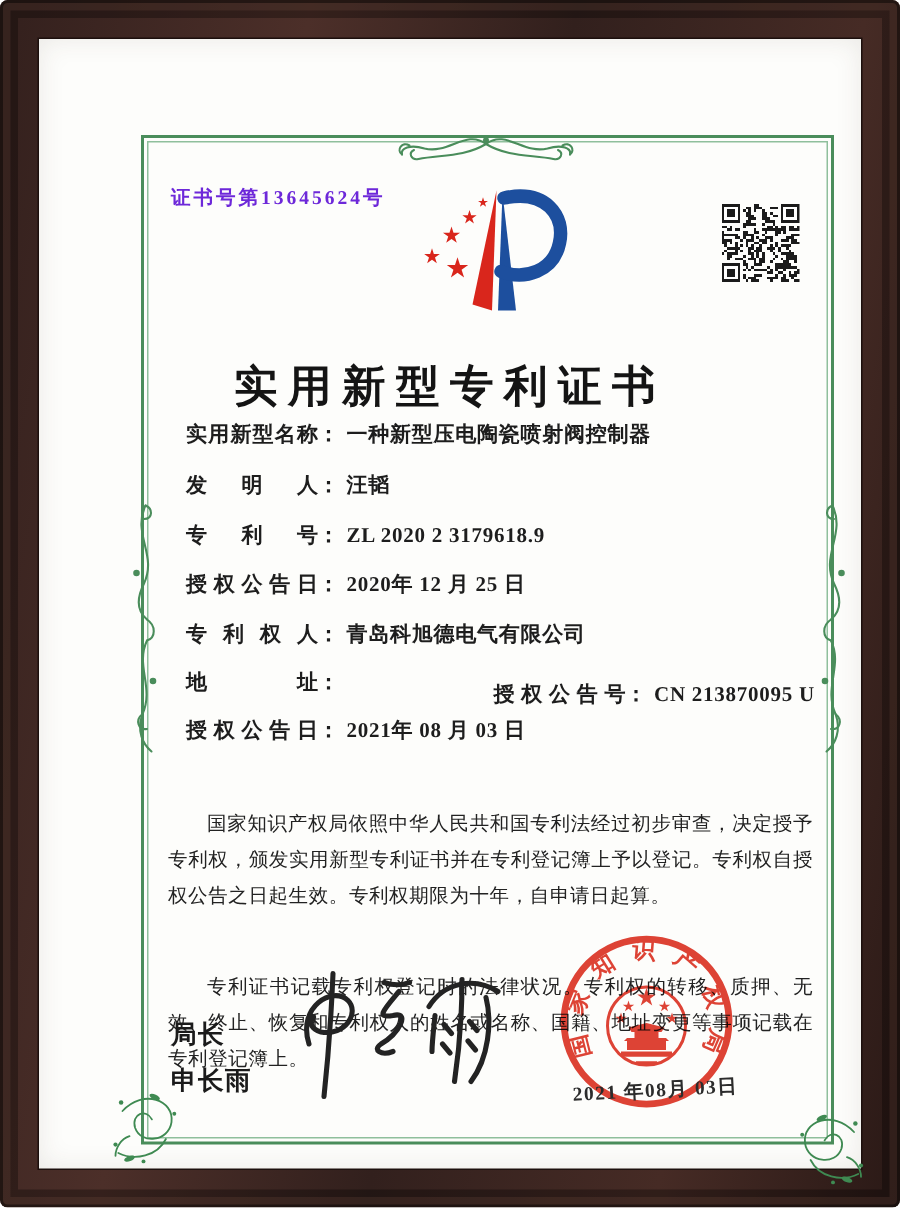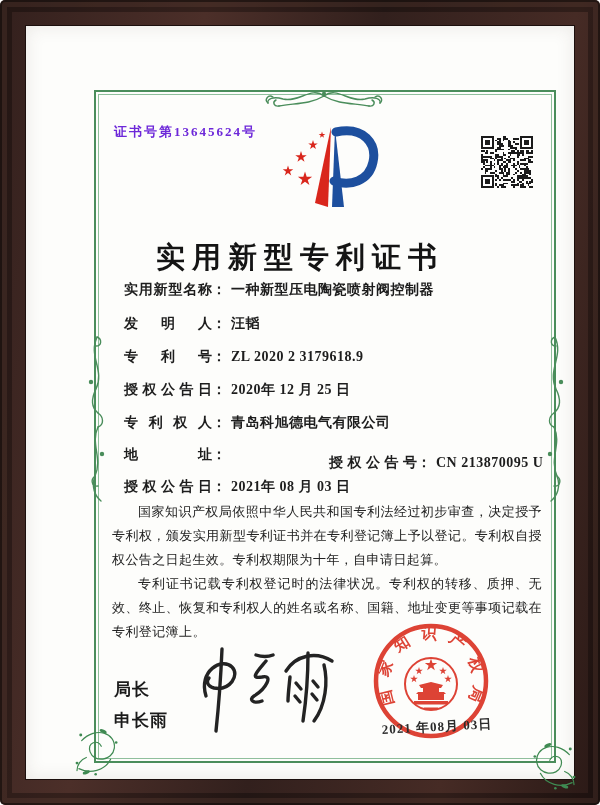--- a/index.html
+++ b/index.html
@@ -32,21 +32,21 @@
   .colon { margin-right:1px; }
   .fvalue { margin-left:4px; letter-spacing:.5px;text-align:center; }
 
   .row-name{top:255px} .row-inventor{top:289px} .row-patentno{top:322px}
   .row-filing{top:355px} .row-patentee{top:388px} .row-address{top:420px}
   .row-grantdate{top:452px} .row-grantno{top:428px; left:293px;}
 
   .paras { position:absolute; left:86px; top:474px; width:430px;
     font-size:13px; line-height:1.85; letter-spacing:.4px; color:#222;
     text-align:justify; }
-  .paras p { text-indent:2em; }
+  .paras p { text-indent:2em;margin-top:37px; }
 
   .signoff { position:absolute; left:88px; top:648px; font-family:"Liberation Sans","DejaVu Sans",sans-serif;
     font-size:17px; font-weight:600; color:#1b1b1b; line-height:1.85; letter-spacing:1px; }
 
   .signature { position:absolute; left:160px; top:615px; width:165px; height:100px; }
 
   .seal { position:absolute; left:345px; top:595px; width:120px; height:120px; mix-blend-mode:multiply; }
   .seal-date { position:absolute; left:345px; top:692px; width:132px; text-align:center;
     font-size:13px; font-weight:600; letter-spacing:1px; color:#2c2c2c; transform:rotate(-3deg); z-index:5; }
 

